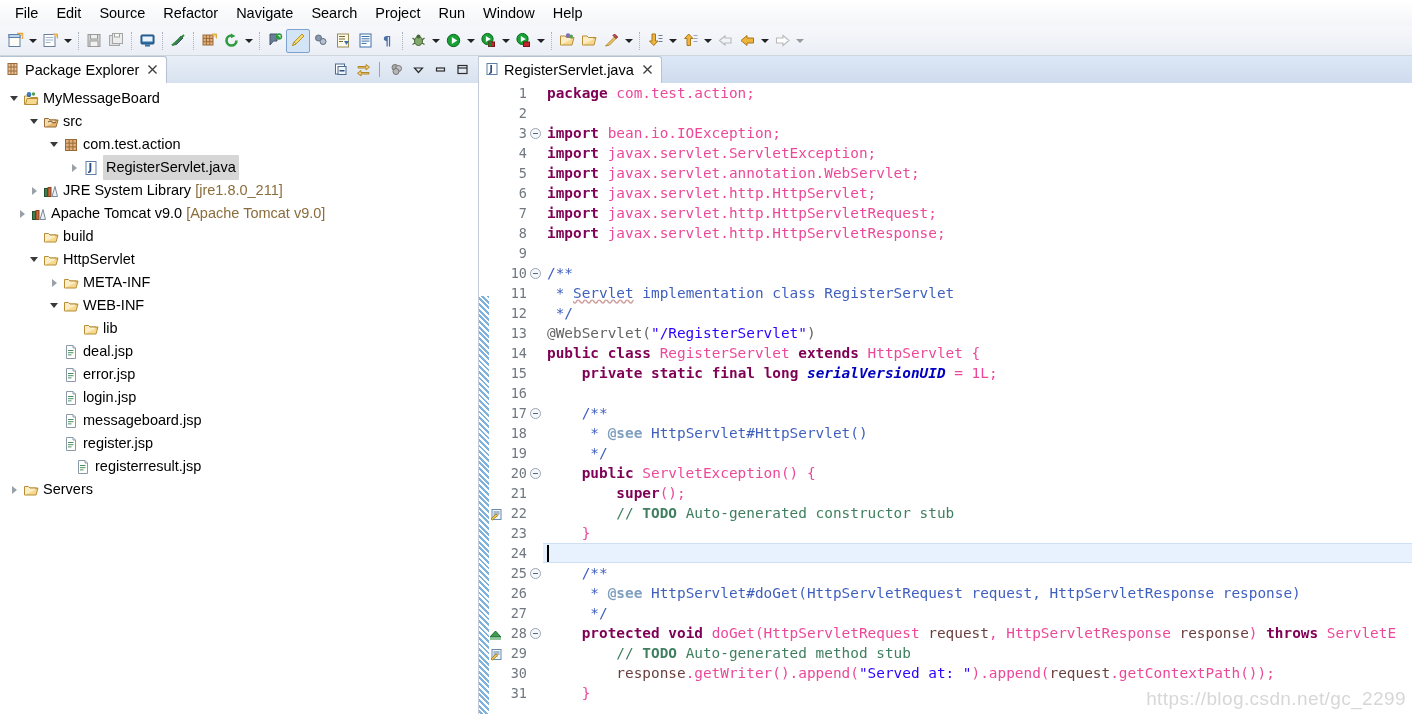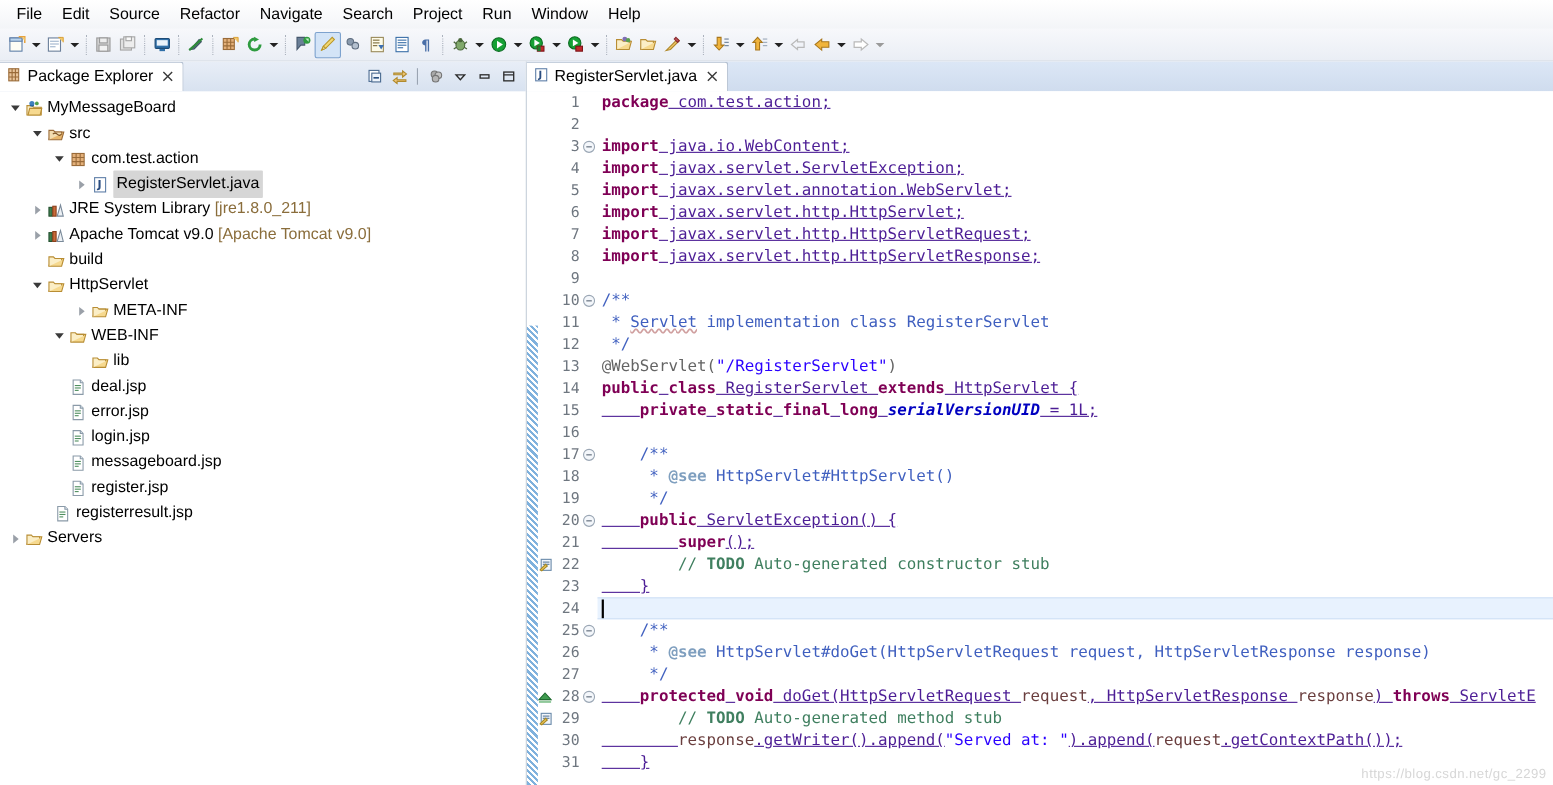--- a/index.html
+++ b/index.html
@@ -205,21 +205,21 @@
     font-family: "DejaVu Sans Mono", monospace;
     font-size: 14.4px;
     padding-left: 4px;
     overflow: hidden;
   }
   .ln { height: 20px; line-height: 20px; white-space: pre; }
   .gl { height: 20px; line-height: 20px; }
 
   
   .kw { color:#7f0055; font-weight:bold; }
-  .txt { color:#4c1d95;text-decoration:underline; }
+  .txt { color:#ec4899; }
   .str { color:#2a00ff; }
   .cmt { color:#3f7f5f; }
   .jdoc { color:#3f5fbf; }
   .jdoc-tag { color:#7f9fbf; font-weight:bold; }
   .jdoc-link { color:#3f5fbf; }
   .todo { color:#3f7f5f; font-weight:bold; }
   .fld { color:#0000c0; font-weight:bold; font-style:italic; }
   .ann { color:#646464; }
   .param { color:#6a3e3e; }
   .spell { text-decoration: underline wavy #d0a0a0; text-decoration-skip-ink:none; }
@@ -247,21 +247,21 @@
   }
   .fold-mark::after {
     content:'';
     position:absolute; left:2px; top:4px;
     width:5px; height:1px; background:#5a6675;
   }
   .watermark {
     position:absolute;
     right: 6px; bottom: 4px;
     color: #d7d7d7;
-    font-size: 12px;
+    font-size: 19px;
     font-family: "Liberation Sans", sans-serif;
     letter-spacing: .4px;
     pointer-events:none;
   }
   .task-marker {
     position:absolute; left: 1px;
     width: 13px; height: 13px;
   }
   .ovr-marker { position:absolute; left:0px; width:13px; height:13px; }
 </style>
@@ -672,21 +672,21 @@
             </span>
             <span class="nicon">
               <svg width="16" height="16" viewBox="0 0 16 16">
                 <rect x="1.5" y="5.5" width="3" height="8" fill="#3f7f4f" stroke="#24502f"></rect>
                 <rect x="5" y="4.5" width="3" height="9" fill="#c86a3a" stroke="#8a401c"></rect>
                 <path d="M9 13.5 L12 3.5 L14.5 13.5 Z" fill="#ecf0f4" stroke="#7a8a9a"></path>
               </svg>
             </span>
             <span class="nlabel">JRE System Library<span class="dim"> [jre1.8.0_211]</span></span>
           </div>
-          <div class="node" style="padding-left: 26px; align-items: center;">
+          <div class="node" style="padding-left: 14px; align-items: center;">
             <span class="twisty closed">
               <i></i>
             </span>
             <span class="nicon">
               <svg width="16" height="16" viewBox="0 0 16 16">
                 <rect x="1.5" y="5.5" width="3" height="8" fill="#3f7f4f" stroke="#24502f"></rect>
                 <rect x="5" y="4.5" width="3" height="9" fill="#c86a3a" stroke="#8a401c"></rect>
                 <path d="M9 13.5 L12 3.5 L14.5 13.5 Z" fill="#ecf0f4" stroke="#7a8a9a"></path>
               </svg>
             </span>
@@ -707,21 +707,21 @@
               <i></i>
             </span>
             <span class="nicon">
               <svg width="16" height="16" viewBox="0 0 16 16">
                 <path d="M1.5 13 L3.5 6 L15 6 L13 13 Z" fill="#f6d98f" stroke="#b88d34"></path>
                 <path d="M1.5 13 L1.5 4.5 L5.5 4.5 L7 6 L13 6 L13 7.5" fill="#fbeec6" stroke="#b88d34"></path>
               </svg>
             </span>
             <span class="nlabel">HttpServlet</span>
           </div>
-          <div class="node" style="padding-left: 46px; margin-left: 20px;">
+          <div class="node" style="padding-left: 46px;">
             <span class="twisty closed">
               <i></i>
             </span>
             <span class="nicon">
               <svg width="16" height="16" viewBox="0 0 16 16">
                 <path d="M1.5 13 L3.5 6 L15 6 L13 13 Z" fill="#f6d98f" stroke="#b88d34"></path>
                 <path d="M1.5 13 L1.5 4.5 L5.5 4.5 L7 6 L13 6 L13 7.5" fill="#fbeec6" stroke="#b88d34"></path>
               </svg>
             </span>
             <span class="nlabel">META-INF</span>
@@ -806,21 +806,21 @@
               <svg width="16" height="16" viewBox="0 0 16 16">
                 <path d="M3.5 1.5 L10 1.5 L12.5 4 L12.5 14.5 L3.5 14.5 Z" fill="#ffffff" stroke="#8a9aa8"></path>
                 <path d="M10 1.5 L10 4 L12.5 4" fill="#e4ecf4" stroke="#8a9aa8"></path>
                 <rect x="5" y="6" width="5.5" height="1" fill="#4f8f5f"></rect>
                 <rect x="5" y="8.2" width="5.5" height="1" fill="#4f8f5f"></rect>
                 <rect x="5" y="10.4" width="3.5" height="1" fill="#4f8f5f"></rect>
               </svg>
             </span>
             <span class="nlabel">register.jsp</span>
           </div>
-          <div class="node" style="padding-left: 32px;">
+          <div class="node" style="padding-left: 58px;">
             <span class="twisty none"></span>
             <span class="nicon">
               <svg width="16" height="16" viewBox="0 0 16 16">
                 <path d="M3.5 1.5 L10 1.5 L12.5 4 L12.5 14.5 L3.5 14.5 Z" fill="#ffffff" stroke="#8a9aa8"></path>
                 <path d="M10 1.5 L10 4 L12.5 4" fill="#e4ecf4" stroke="#8a9aa8"></path>
                 <rect x="5" y="6" width="5.5" height="1" fill="#4f8f5f"></rect>
                 <rect x="5" y="8.2" width="5.5" height="1" fill="#4f8f5f"></rect>
                 <rect x="5" y="10.4" width="3.5" height="1" fill="#4f8f5f"></rect>
               </svg>
             </span>
@@ -920,21 +920,21 @@
             <div class="fold-mark" style="top: 325px; left: 1px;"></div>
             <div class="fold-mark" style="top: 385px; left: 1px;"></div>
             <div class="fold-mark" style="top: 485px; left: 1px;"></div>
             <div class="fold-mark" style="top: 545px; left: 1px;"></div>
           </div>
         <div class="code-lines" id="codelines">
             <div class="cur-line" style="top: 460px;"></div>
             <div class="caret" style="top: 462px; left: 4px;"></div>
             <div class="ln" style="position: relative;"><span class="kw">package</span><span class="txt"> com.test.action;</span></div>
             <div class="ln" style="position: relative;">&nbsp;</div>
-            <div class="ln" style="position: relative;"><span class="kw">import</span><span class="txt"> java.io.WebContent;</span></div>
+            <div class="ln" style="position: relative;"><span class="kw">import</span><span class="txt"> bean.io.IOException;</span></div>
             <div class="ln" style="position: relative;"><span class="kw">import</span><span class="txt"> javax.servlet.ServletException;</span></div>
             <div class="ln" style="position: relative;"><span class="kw">import</span><span class="txt"> javax.servlet.annotation.WebServlet;</span></div>
             <div class="ln" style="position: relative;"><span class="kw">import</span><span class="txt"> javax.servlet.http.HttpServlet;</span></div>
             <div class="ln" style="position: relative;"><span class="kw">import</span><span class="txt"> javax.servlet.http.HttpServletRequest;</span></div>
             <div class="ln" style="position: relative;"><span class="kw">import</span><span class="txt"> javax.servlet.http.HttpServletResponse;</span></div>
             <div class="ln" style="position: relative;">&nbsp;</div>
             <div class="ln" style="position: relative;"><span class="jdoc">/**</span></div>
             <div class="ln" style="position: relative;"><span class="jdoc"> * </span><span class="jdoc spell">Servlet</span><span class="jdoc"> implementation class RegisterServlet</span></div>
             <div class="ln" style="position: relative;"><span class="jdoc"> */</span></div>
             <div class="ln" style="position: relative;"><span class="ann">@WebServlet(</span><span class="str">"/RegisterServlet"</span><span class="ann">)</span></div>

